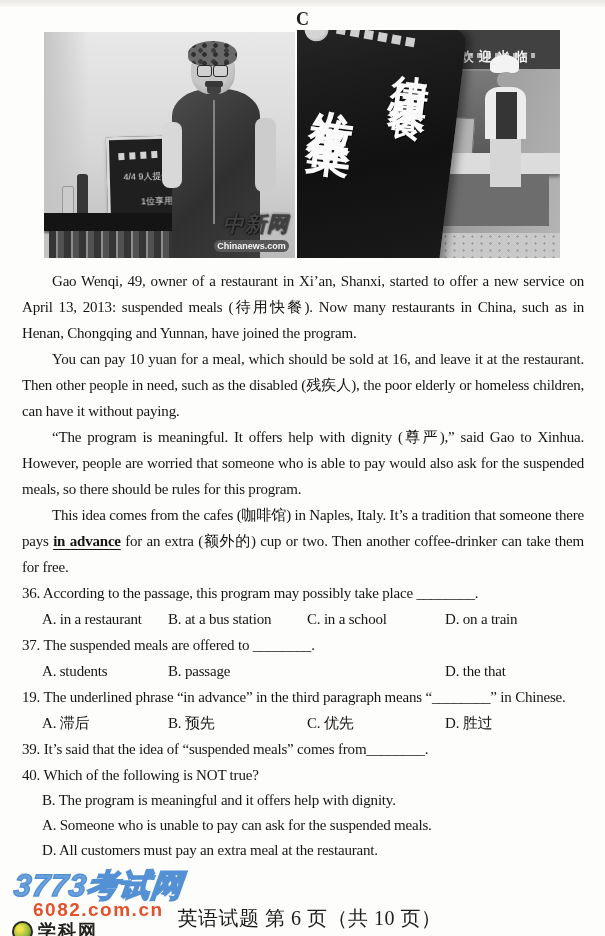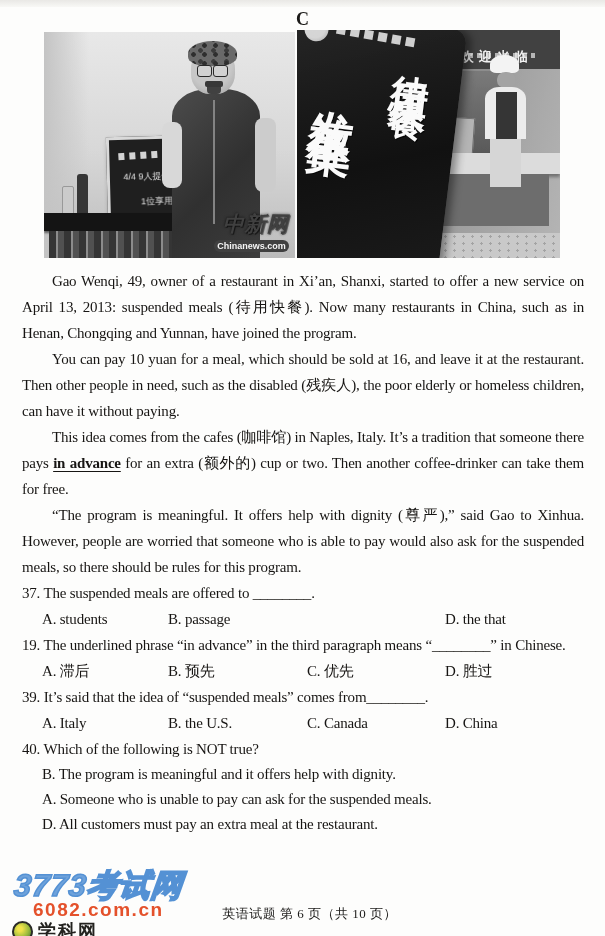--- a/index.html
+++ b/index.html
@@ -70,21 +70,21 @@
     background:rgba(255,255,255,.18); }
   .p1-glasses::before { left:0; } .p1-glasses::after { right:0; }
   .p1-stache { left:64%; top:21.5%; width:7.5%; height:3%;
     background:#3d3b36; border-radius:2px; filter:blur(.3px); }
   .p1-beard { left:65%; top:24.5%; width:5.5%; height:3%;
     background:#45433d; border-radius:0 0 4px 4px; filter:blur(.4px); }
   .p1-wm { right:2.5%; bottom:2%; text-align:right; }
   .p1-wm-cn { position:static; display:block; font:italic 900 21px/22px "Liberation Serif",serif;
     color:#14532d; text-shadow:0 0 3px rgba(0,0,0,.7),1px 1px 0 rgba(0,0,0,.4); letter-spacing:1px; }
   .p1-wm-en { position:static; display:inline-block; font:bold 9px/12px "Liberation Sans",sans-serif;
-    color:#f2f1ea; background:#14532d; padding:0 3px;border-radius:6px; }
+    color:#f2f1ea; background:#c2410c; padding:0 3px;border-radius:6px; }
 
   
   .p2-bg { inset:0; background:linear-gradient(105deg,#aaa7a1 0%,#929089 45%,#b6b3ac 100%); }
   .p2-sign { left:52%; top:0; width:48%; height:17%; background:#454340;
     color:#eeede8; text-align:center; }
   .p2-sign-text { position:static; display:block; margin-top:19px;
     font:bold 13px/16px "Liberation Sans",sans-serif; letter-spacing:5px; white-space:nowrap; }
   .p2-sign-sub { left:20%; top:60%; width:60%; height:5px;
     background:repeating-linear-gradient(90deg,rgba(230,228,220,.7) 0 5px,transparent 5px 9px); }
   .p2-window { left:47%; top:17%; width:32%; height:37%;
@@ -133,21 +133,21 @@
   .questions { position:absolute; left:22px; width:580px; top:580px;
     font-size:15px; line-height:26px; letter-spacing:-0.2px; }
   .q-text { height:26px; white-space:nowrap; }
   .opt-row { position:relative; height:26px; white-space:nowrap; }
   .opt-row span { position:absolute; top:0; }
   .o0 { left:20px; } .o1 { left:146px; } .o2 { left:285px; } .o3 { left:423px; }
   .opt-stack div { height:25px; line-height:25px; padding-left:20px; white-space:nowrap; }
 
   
   .page-footer { position:absolute; left:0; right:0; top:905px; text-align:center;
-    font-size:13px; letter-spacing:.5px; padding-left:14px; color:#1c1b19; }
+    font-size:20px; letter-spacing:.5px; padding-left:14px; color:#1c1b19; }
 
   .wm-site { position:absolute; left:14px; top:870px; transform:skewX(-6deg);
     font:italic 900 31px/32px "Liberation Sans",sans-serif; letter-spacing:1px;
     white-space:nowrap; opacity:.95; }
   .wm-site .wm-solid { color:rgba(75,140,210,.85); -webkit-text-stroke:1.5px #4b8cd2; }
   .wm-site .wm-hollow { color:rgba(255,255,255,.12); -webkit-text-stroke:2px #4b8cd2; }
   .wm-url { position:absolute; left:33px; top:900px;
     font:800 19px/20px "Liberation Sans",sans-serif; color:#e4512b; letter-spacing:1.5px; }
 
   .bottom-logo { position:absolute; left:12px; top:921px; display:flex; gap:5px; align-items:flex-start; }
@@ -210,26 +210,35 @@
     <div class="p2-banner-logo"></div>
     <div class="p2-banner-brand"></div>
     <div class="p2-col-right">待用快餐</div>
     <div class="p2-col-left">发放征集</div>
   </div>
 </div>
 
 <div class="passage">
   <p>Gao Wenqi, 49, owner of a restaurant in Xi’an, Shanxi, started to offer a new service on April 13, 2013: suspended meals (待用快餐). Now many restaurants in China, such as in Henan, Chongqing and Yunnan, have joined the program.</p>
   <p>You can pay 10 yuan for a meal, which should be sold at 16, and leave it at the restaurant. Then other people in need, such as the disabled (残疾人), the poor elderly or homeless children, can have it without paying.</p>
+  <p>“The program is meaningful. It offers help with dignity (尊严),” said Gao to Xinhua. However, people are worried that someone who is able to pay would also ask for the suspended meals, so there should be rules for this program.</p>
   <p><span>This idea comes from the cafes (咖啡馆) in Naples, Italy. It’s a tradition that someone there pays </span><span class="adv">in advance</span><span> for an extra (额外的) cup or two. Then another coffee-drinker can take them for free.</span></p>
-  <p>“The program is meaningful. It offers help with dignity (尊严),” said Gao to Xinhua. However, people are worried that someone who is able to pay would also ask for the suspended meals, so there should be rules for this program.</p>
 </div>
 
 <div class="questions">
 
+  <div>
+    <div class="q-text">36. According to the passage, this program may possibly take place ________.</div>
+    <div class="opt-row">
+      <span class="o0">A. in a restaurant</span>
+      <span class="o1">B. at a bus station</span>
+      <span class="o2">C. in a school</span>
+      <span class="o3">D. on a train</span>
+    </div>
+  </div>
 
   <div>
     <div class="q-text">37. The suspended meals are offered to ________.</div>
     <div class="opt-row">
       <span class="o0">A. students</span>
       <span class="o1">B. passage</span>
       <span class="o3">D. the that</span>
     </div>
   </div>
 
@@ -238,26 +247,20 @@
     <div class="opt-row">
       <span class="o0">A. 滞后</span>
       <span class="o1">B. 预先</span>
       <span class="o2">C. 优先</span>
       <span class="o3">D. 胜过</span>
     </div>
   </div>
 
   <div>
     <div class="q-text">39. It’s said that the idea of “suspended meals” comes from________.</div>
-    <div class="opt-row">
-      <span class="o0">A. Italy</span>
-      <span class="o1">B. the U.S.</span>
-      <span class="o2">C. Canada</span>
-      <span class="o3">D. China</span>
-    </div>
   </div>
 
   <div>
     <div class="q-text">40. Which of the following is NOT true?</div>
     <div class="opt-stack">
       <div>B. The program is meaningful and it offers help with dignity.</div>
       <div>A. Someone who is unable to pay can ask for the suspended meals.</div>
       <div>D. All customers must pay an extra meal at the restaurant.</div>
     </div>
   </div>

